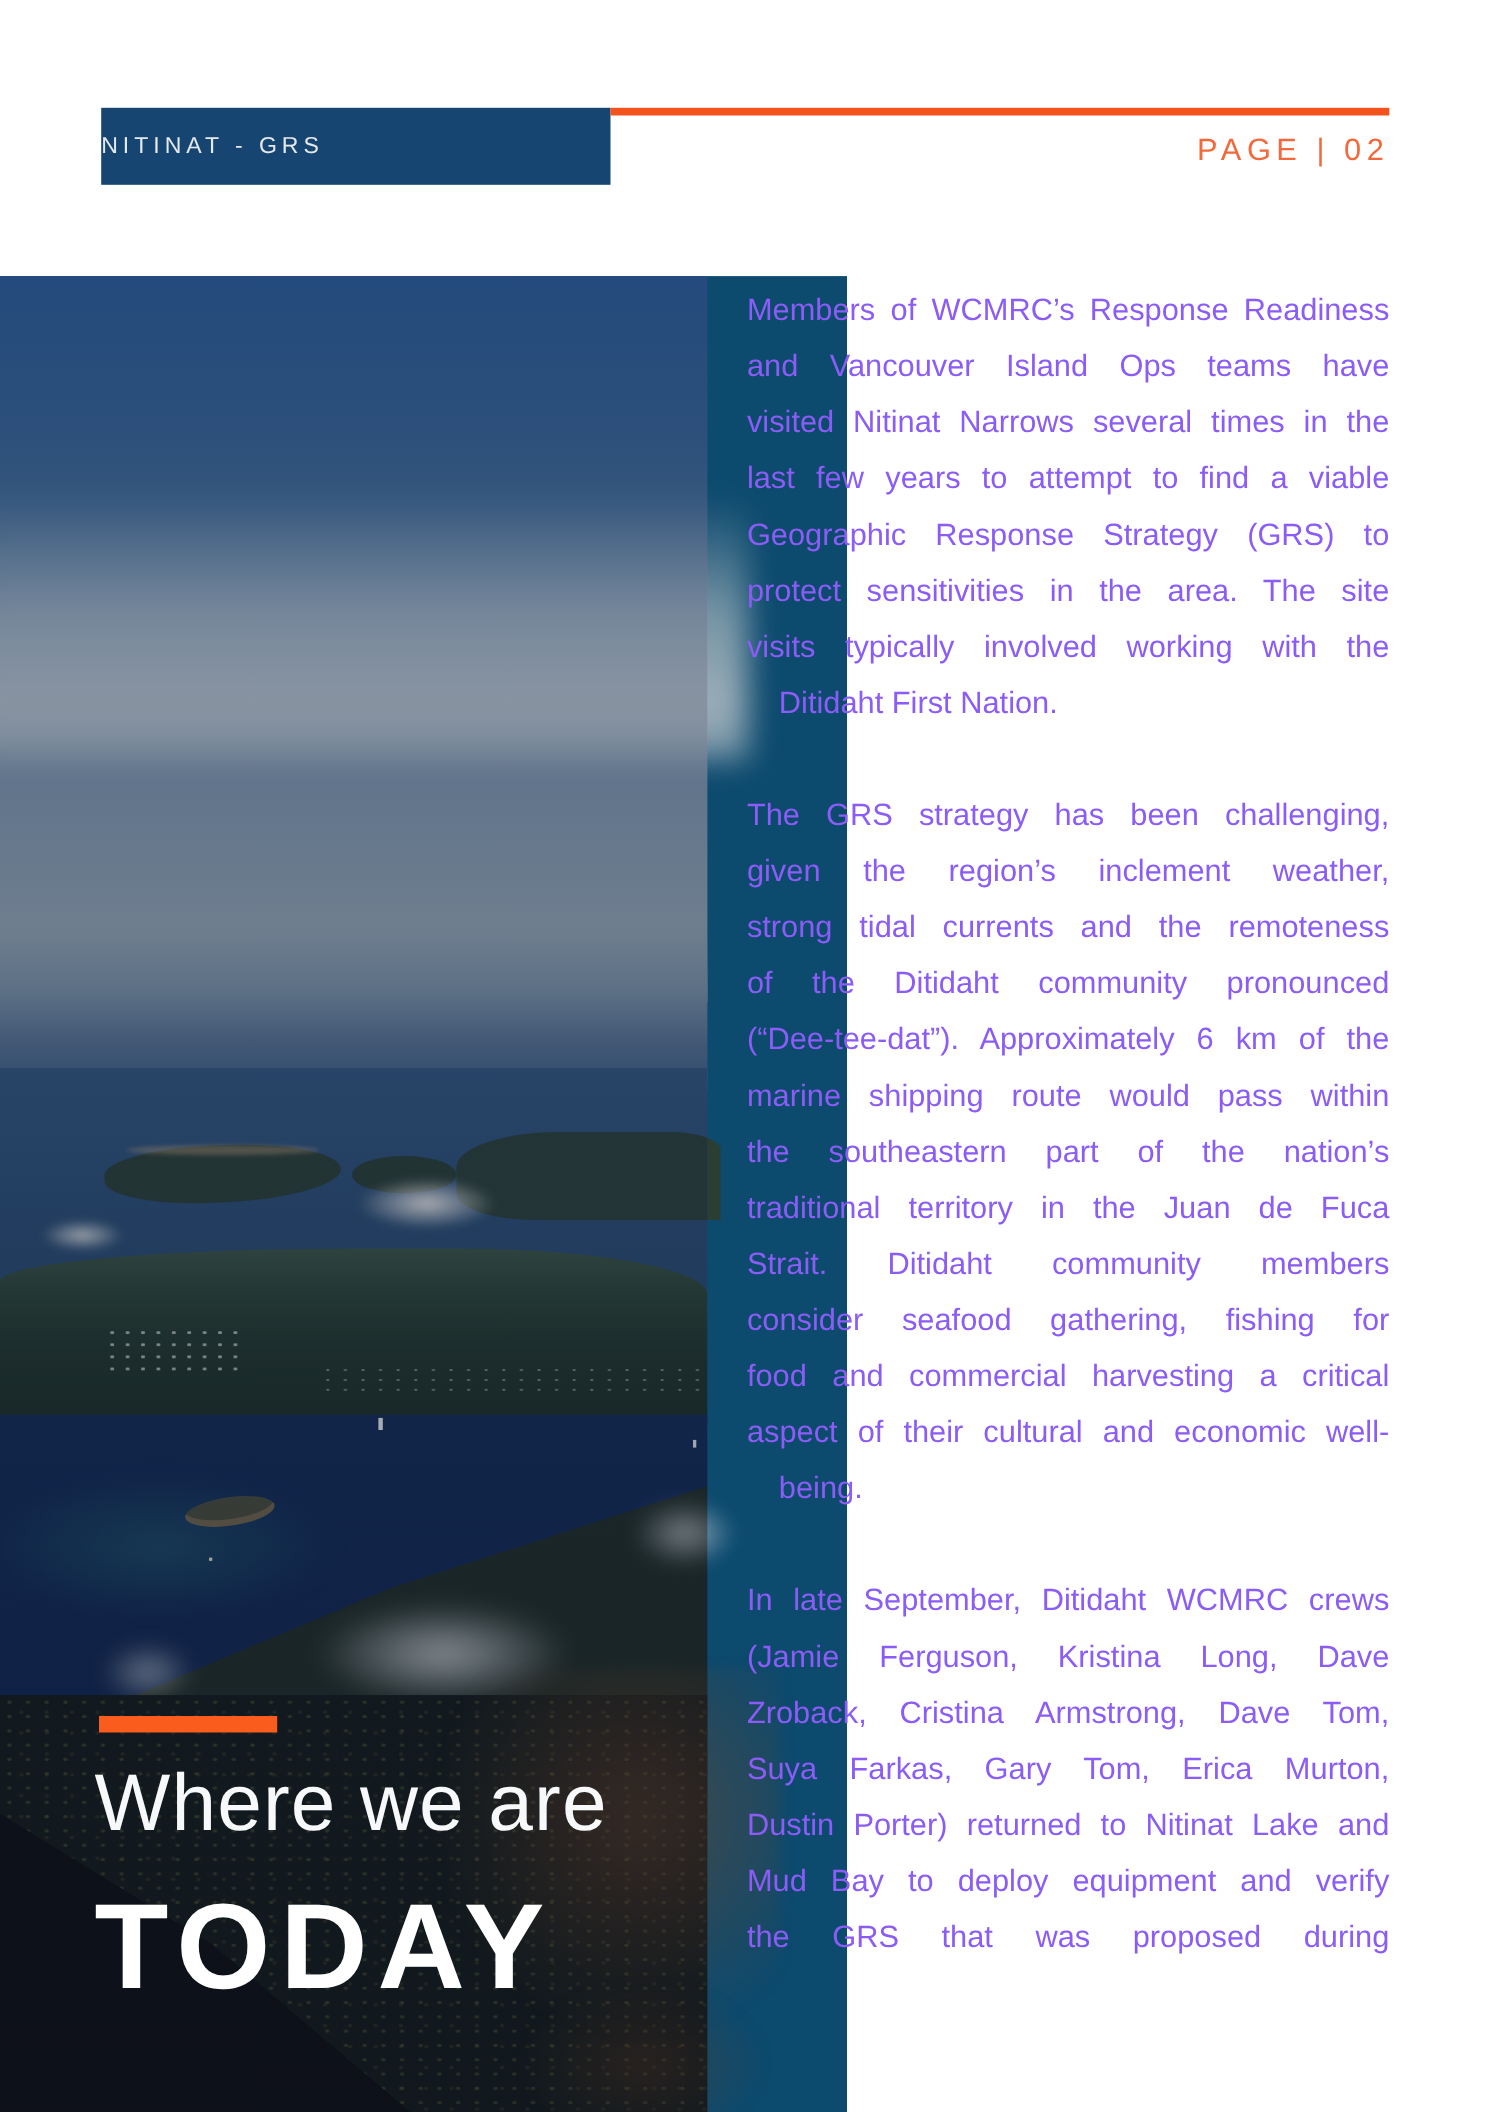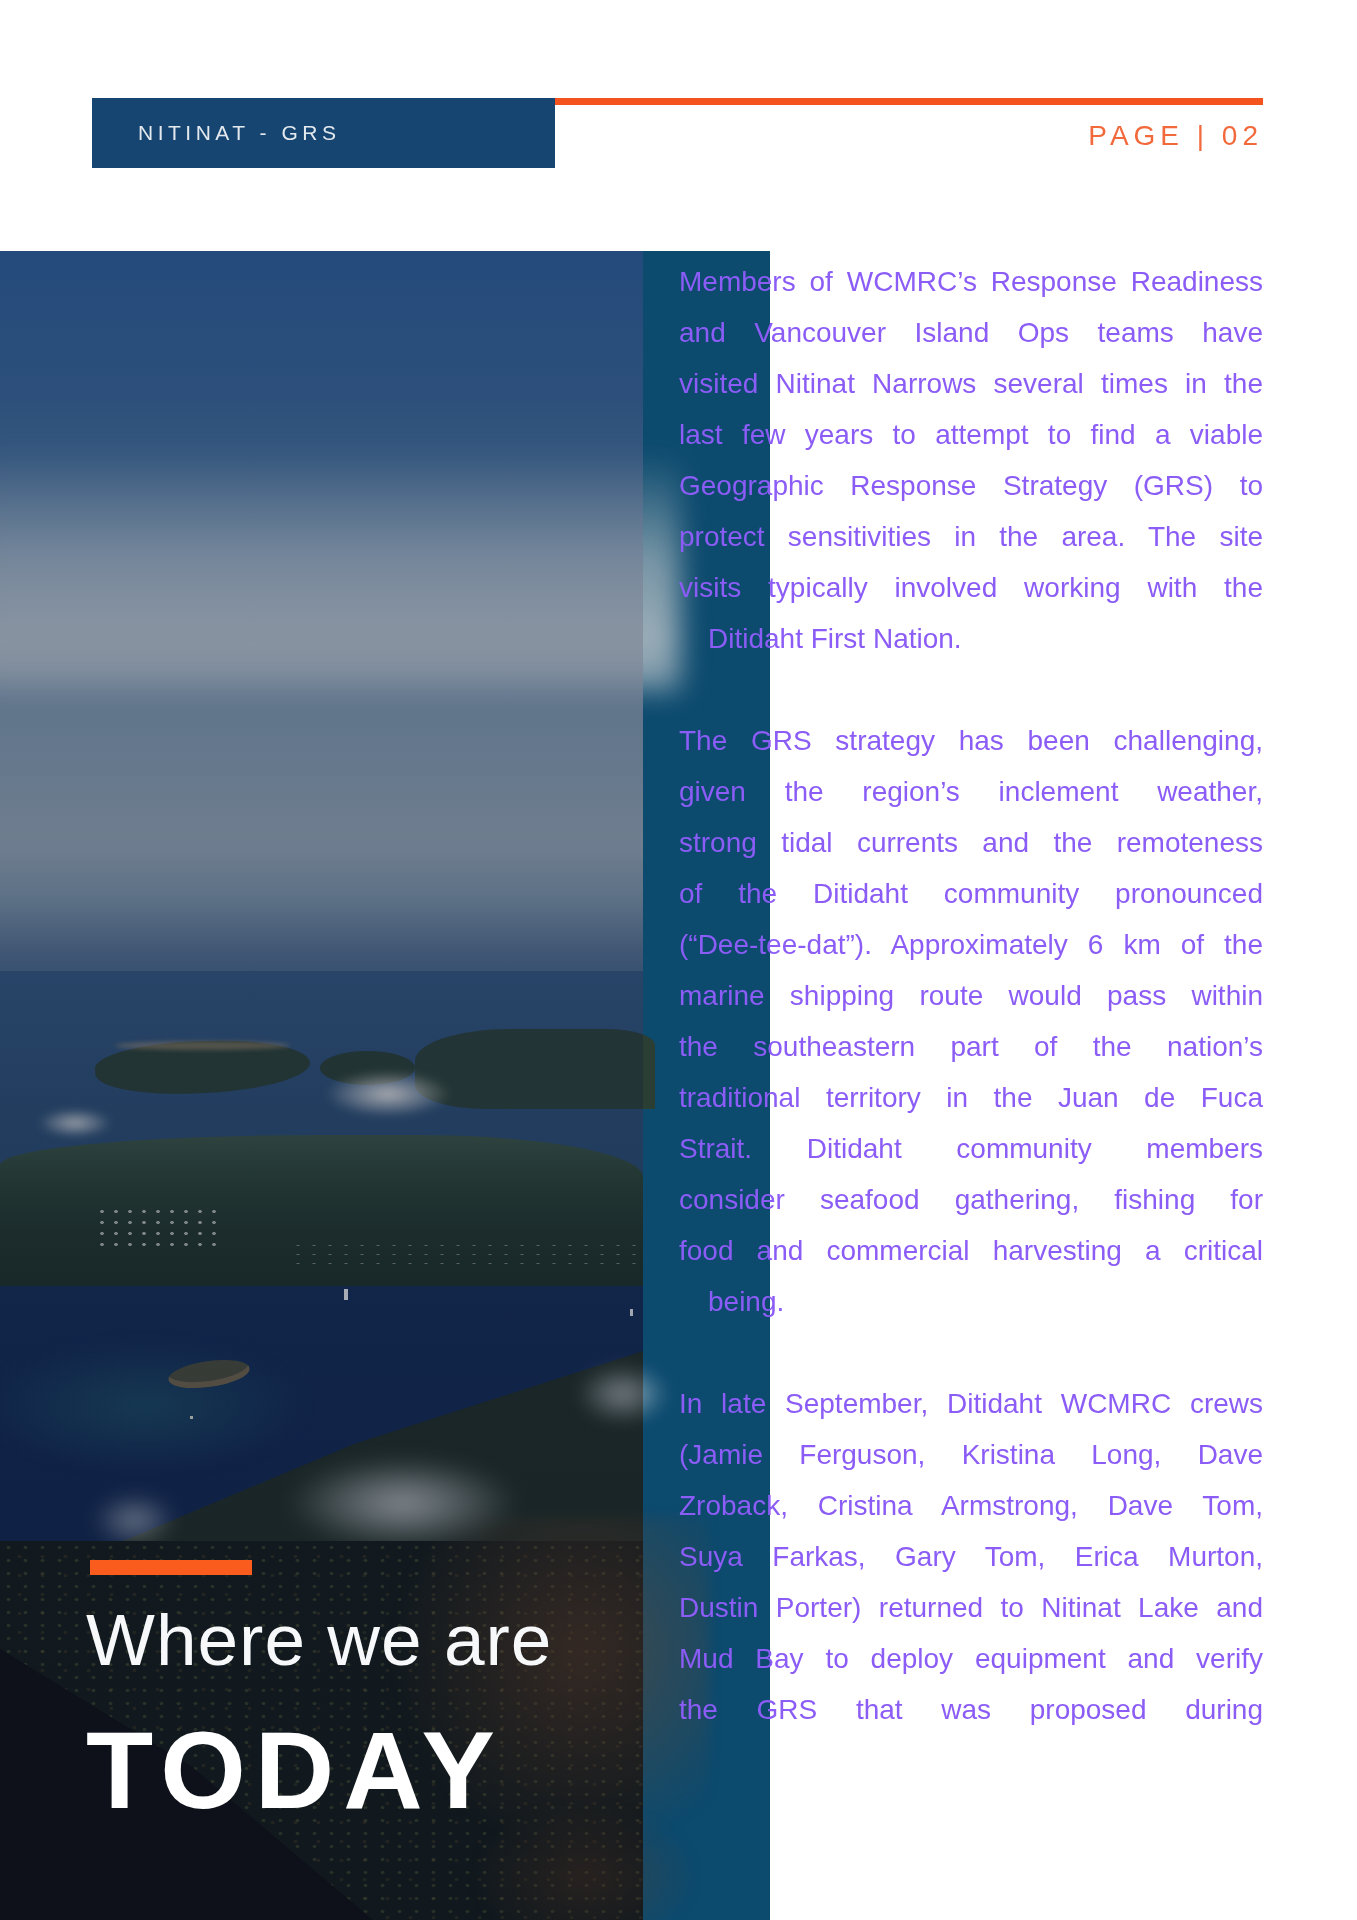--- a/index.html
+++ b/index.html
@@ -6,21 +6,21 @@
   .page{
     position:relative;width:1357px;height:1920px;background:#ffffff;overflow:hidden;
     font-family:"Liberation Sans","DejaVu Sans",sans-serif;
   }
   
   .header-tag{
     position:absolute;left:92px;top:98px;width:463px;height:70px;
     background:#164571;
   }
   .header-tag .tag-label{
-    display:block;padding-left:46px;line-height:70px;
+    display:block;line-height:70px;
     font-size:21px;letter-spacing:4.5px;color:#e4e9ee;
   }
   .header-rule{
     position:absolute;left:555px;top:98px;width:708px;height:7px;background:#f4531d;
   }
   .page-number{
     position:absolute;right:94px;top:120px;
     font-size:28px;letter-spacing:5px;color:#f2693c;
   }
   
@@ -156,20 +156,21 @@
         <div class="line">given the region’s inclement weather,</div>
         <div class="line">strong tidal currents and the remoteness</div>
         <div class="line">of the Ditidaht community pronounced</div>
         <div class="line">(“Dee-tee-dat”). Approximately 6 km of the</div>
         <div class="line">marine shipping route would pass within</div>
         <div class="line">the southeastern part of the nation’s</div>
         <div class="line">traditional territory in the Juan de Fuca</div>
         <div class="line">Strait. Ditidaht community members</div>
         <div class="line">consider seafood gathering, fishing for</div>
         <div class="line">food and commercial harvesting a critical</div>
+        <div class="line">aspect of their cultural and economic well-</div>
         <div class="line last">being.</div>
       </div>
       <div class="para">
         <div class="line">In late September, Ditidaht WCMRC crews</div>
         <div class="line">(Jamie Ferguson, Kristina Long, Dave</div>
         <div class="line">Zroback, Cristina Armstrong, Dave Tom,</div>
         <div class="line">Suya Farkas, Gary Tom, Erica Murton,</div>
         <div class="line">Dustin Porter) returned to Nitinat Lake and</div>
         <div class="line">Mud Bay to deploy equipment and verify</div>
         <div class="line">the GRS that was proposed during</div>

